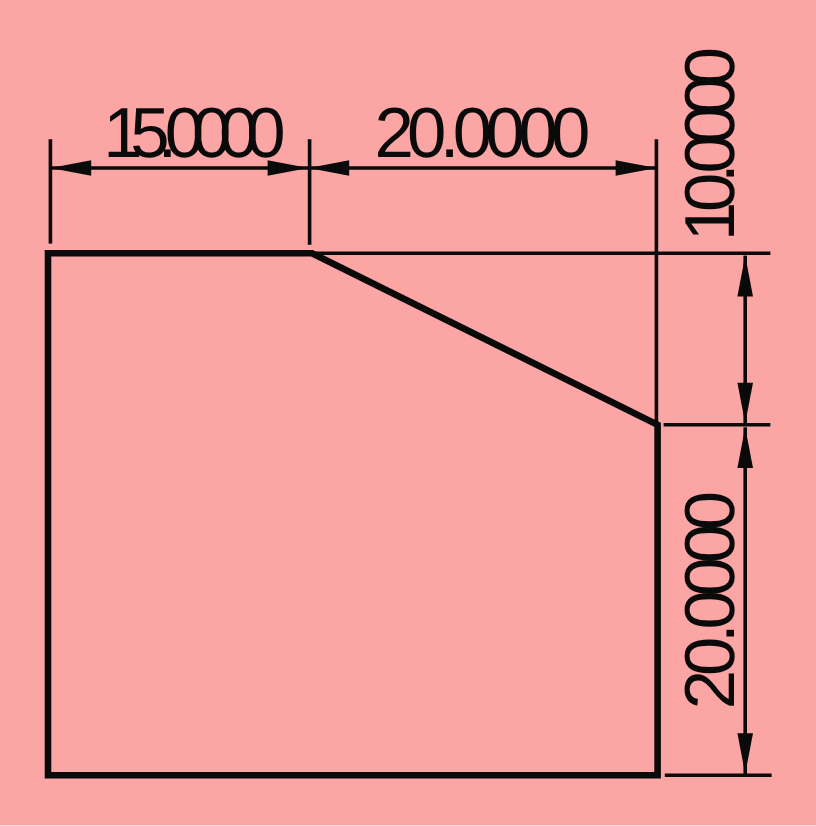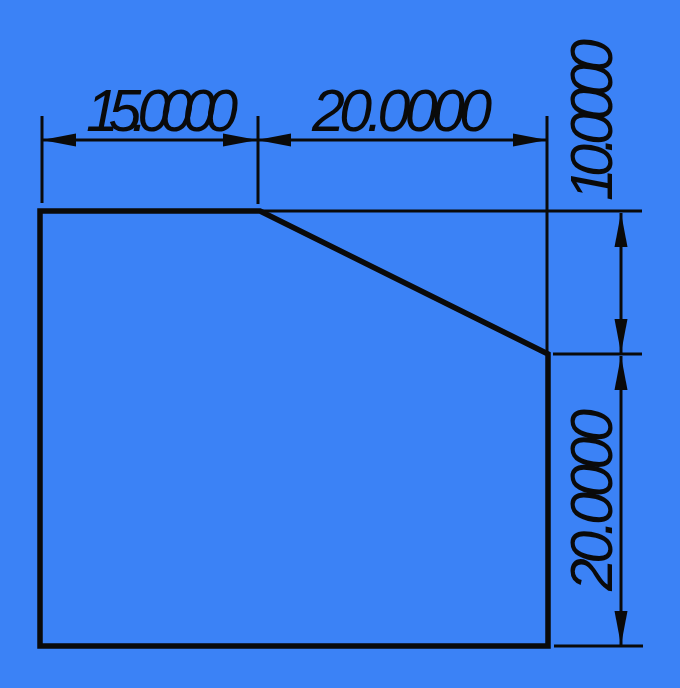--- a/index.html
+++ b/index.html
@@ -4,23 +4,22 @@
 <style>
   html, body {
     margin: 0;
     padding: 0;
     background: #ffffff;
   }
   .canvas {
     position: relative;
     width: 680px;
     height: 688px;
-    background: #3b82f6;
+    background: #fca5a5;
     overflow: hidden;
-    font-style: italic;
   }
   svg { display: block; }
   .dim-text {
     font-family: "Liberation Sans", sans-serif;
     font-size: 59px;
     fill: #0a0a0a;
   }
   .outline {
     fill: none;
     stroke: #0a0a0a;

